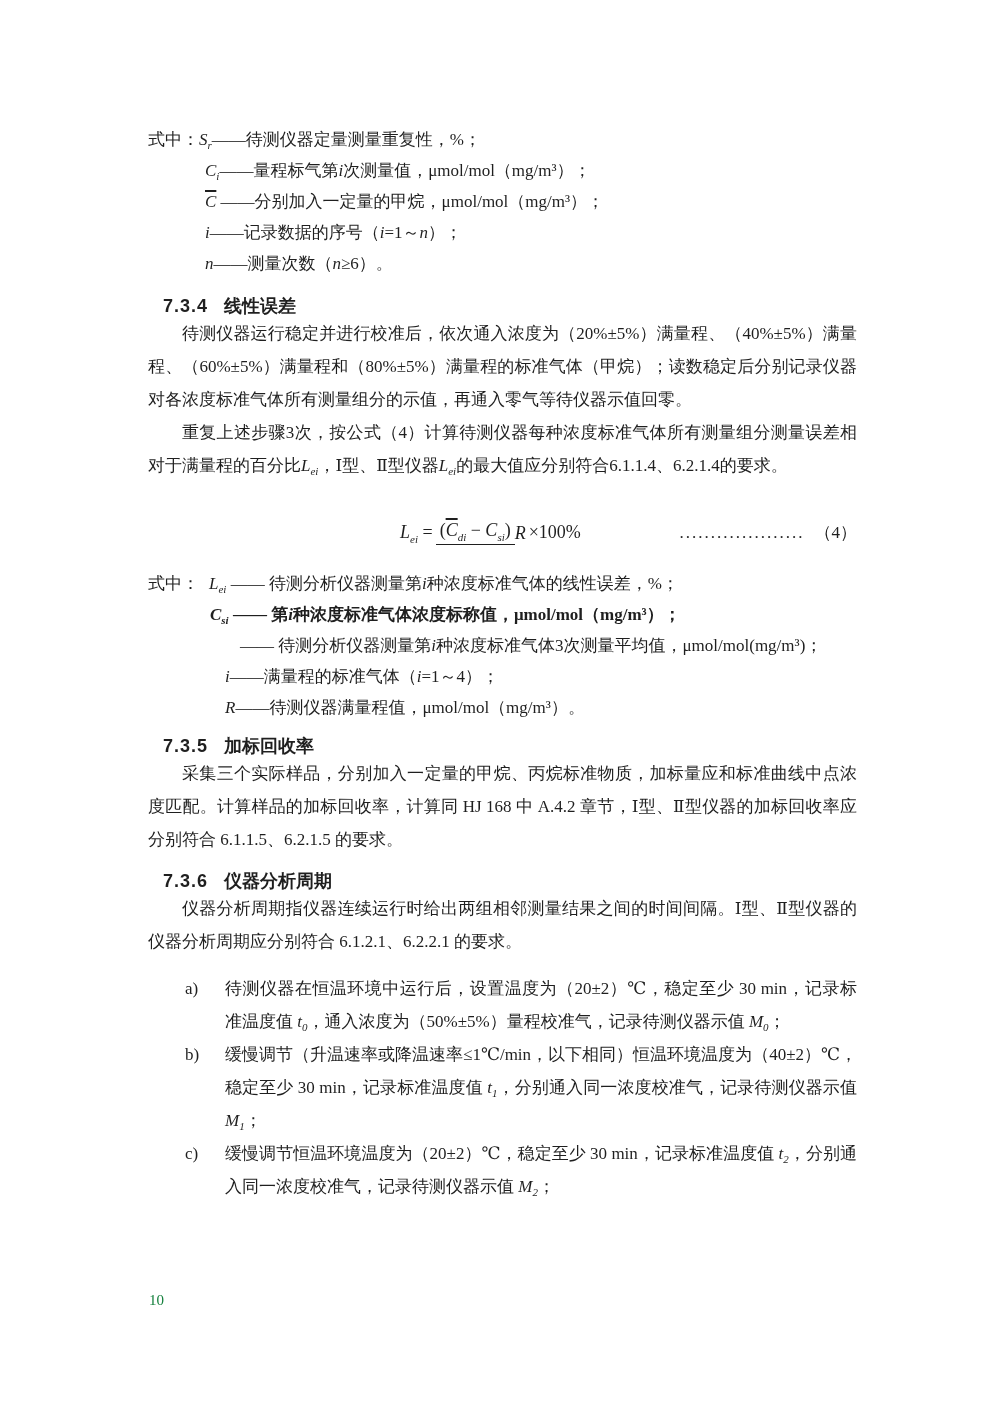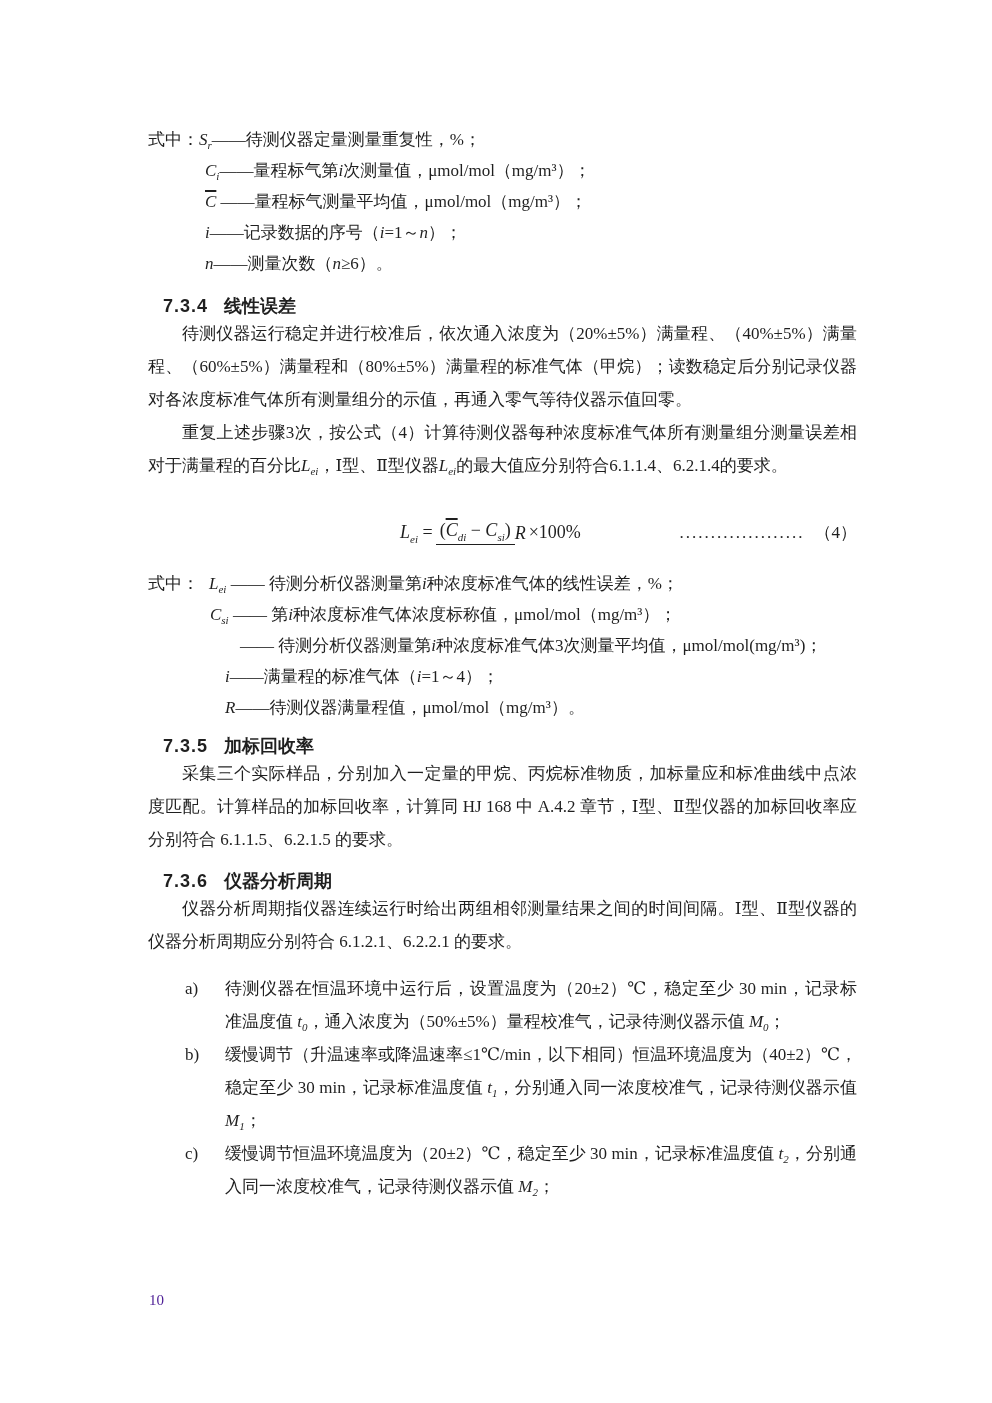--- a/index.html
+++ b/index.html
@@ -16,21 +16,21 @@
   }
   .it{font-style:italic;}
   sub{font-size:11px;line-height:0;}
   .over{text-decoration:overline;text-decoration-thickness:1.5px;}
 
   
   .dl-line{line-height:31px;white-space:nowrap;}
   .dl-label{display:inline-block;}
   .dl2 .dl-label{margin-right:10px;}
   .ind57{padding-left:57px;}
-  .ind62{padding-left:62px;}
+  .ind62{padding-left:62px;font-weight:bold;}
   .ind77{padding-left:77px;}
   .ind92{padding-left:92px;}
 
   
   .sec-h{
     font-family:"Liberation Sans","DejaVu Sans",sans-serif;
     font-weight:bold;font-size:18px;line-height:22px;margin-left:15px;
   }
   .sec-h .sh-num{margin-right:16px;letter-spacing:1px;}
 
@@ -46,31 +46,31 @@
   .frac .num{border-bottom:1.5px solid #1f1f1f;padding:0 4px 3px;}
   .frac .den{padding-top:2px;}
   .f-tail{margin-left:auto;display:flex;align-items:baseline;}
   .f-dots{letter-spacing:2px;color:#2a2a2a;}
   .f-no{margin-left:10px;}
 
   
   .li{position:relative;padding-left:77px;line-height:33px;text-align:justify;}
   .li-marker{position:absolute;left:37px;top:0;}
 
-  .page-num{position:absolute;left:149px;top:1292px;font-size:15px;color:#4c1d95;}
+  .page-num{position:absolute;left:149px;top:1292px;font-size:15px;color:#15803d;}
 </style>
 </head>
 <body>
 
 <div class="page">
 
   <div class="dl dl1">
     <div class="dl-line"><span class="dl-label">式中：</span><span><span class="it">S</span><sub class="it">r</sub><span>——待测仪器定量测量重复性，%；</span></span></div>
     <div class="dl-line ind57"><span class="it">C</span><sub class="it">i</sub><span>——量程标气第</span><span class="it">i</span><span>次测量值，μmol/mol（mg/m³）；</span></div>
-    <div class="dl-line ind57"><span class="it over">C</span><span> ——量程标气测量平均值，μmol/mol（mg/m³）；</span></div>
+    <div class="dl-line ind57"><span class="it over">C</span><span> ——分别加入一定量的甲烷，μmol/mol（mg/m³）；</span></div>
     <div class="dl-line ind57"><span class="it">i</span><span>——记录数据的序号（</span><span class="it">i</span><span>=1～</span><span class="it">n</span><span>）；</span></div>
     <div class="dl-line ind57"><span class="it">n</span><span>——测量次数（</span><span class="it">n</span><span>≥6）。</span></div>
   </div>
 
   <div class="sec-h mt16"><span class="sh-num">7.3.4</span><span>线性误差</span></div>
   <p class="p mt16"><span>待测仪器运行稳定并进行校准后，依次通入浓度为（20%±5%）满量程、（40%±5%）满量程、（60%±5%）满量程和（80%±5%）满量程的标准气体（甲烷）；读数稳定后分别记录仪器对各浓度标准气体所有测量组分的示值，再通入零气等待仪器示值回零。</span></p>
   <p class="p"><span>重复上述步骤3次，按公式（4）计算待测仪器每种浓度标准气体所有测量组分测量误差相对于满量程的百分比</span><span class="it">L</span><sub class="it">ei</sub><span>，Ⅰ型、Ⅱ型仪器</span><span class="it">L</span><sub class="it">ei</sub><span>的最大值应分别符合6.1.1.4、6.2.1.4的要求。</span></p>
 
   <div class="formula">
     <div class="f-main">

